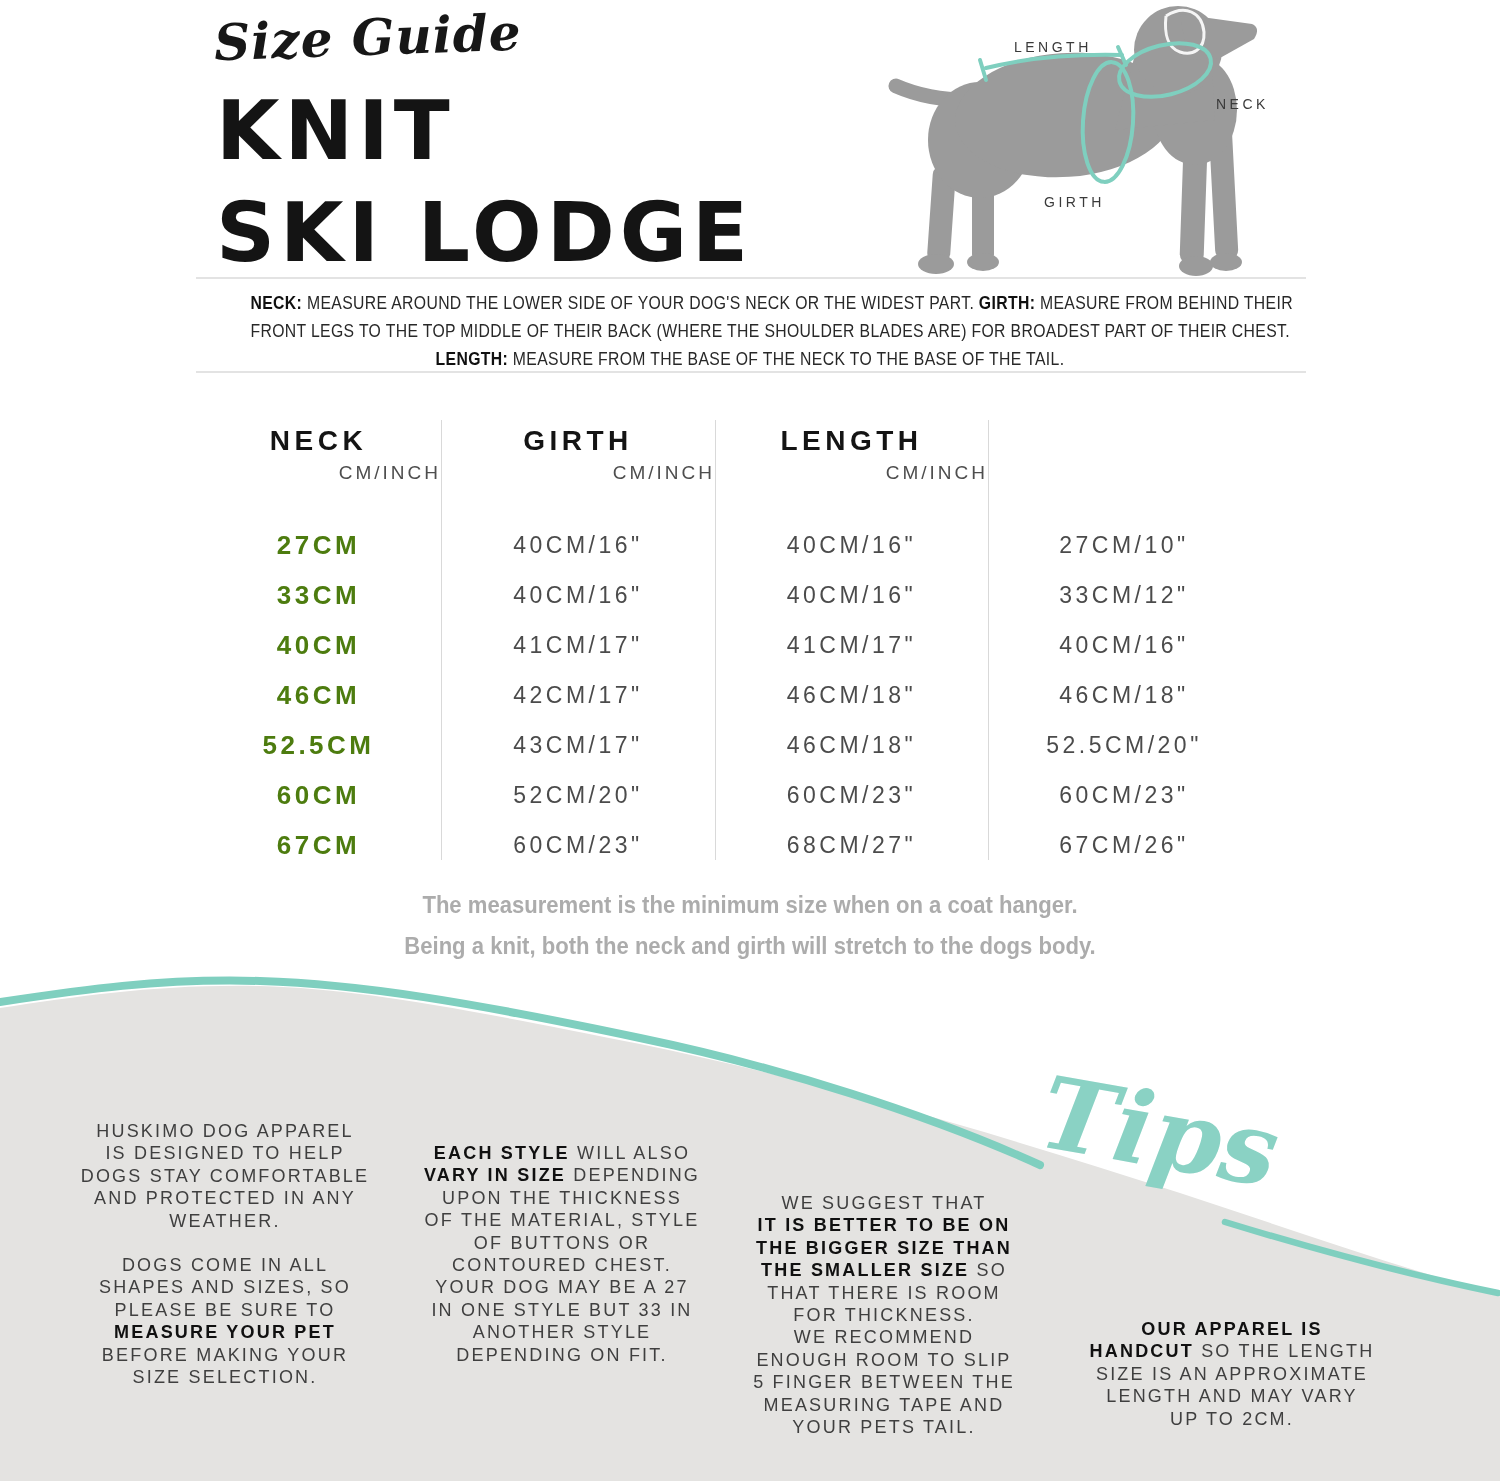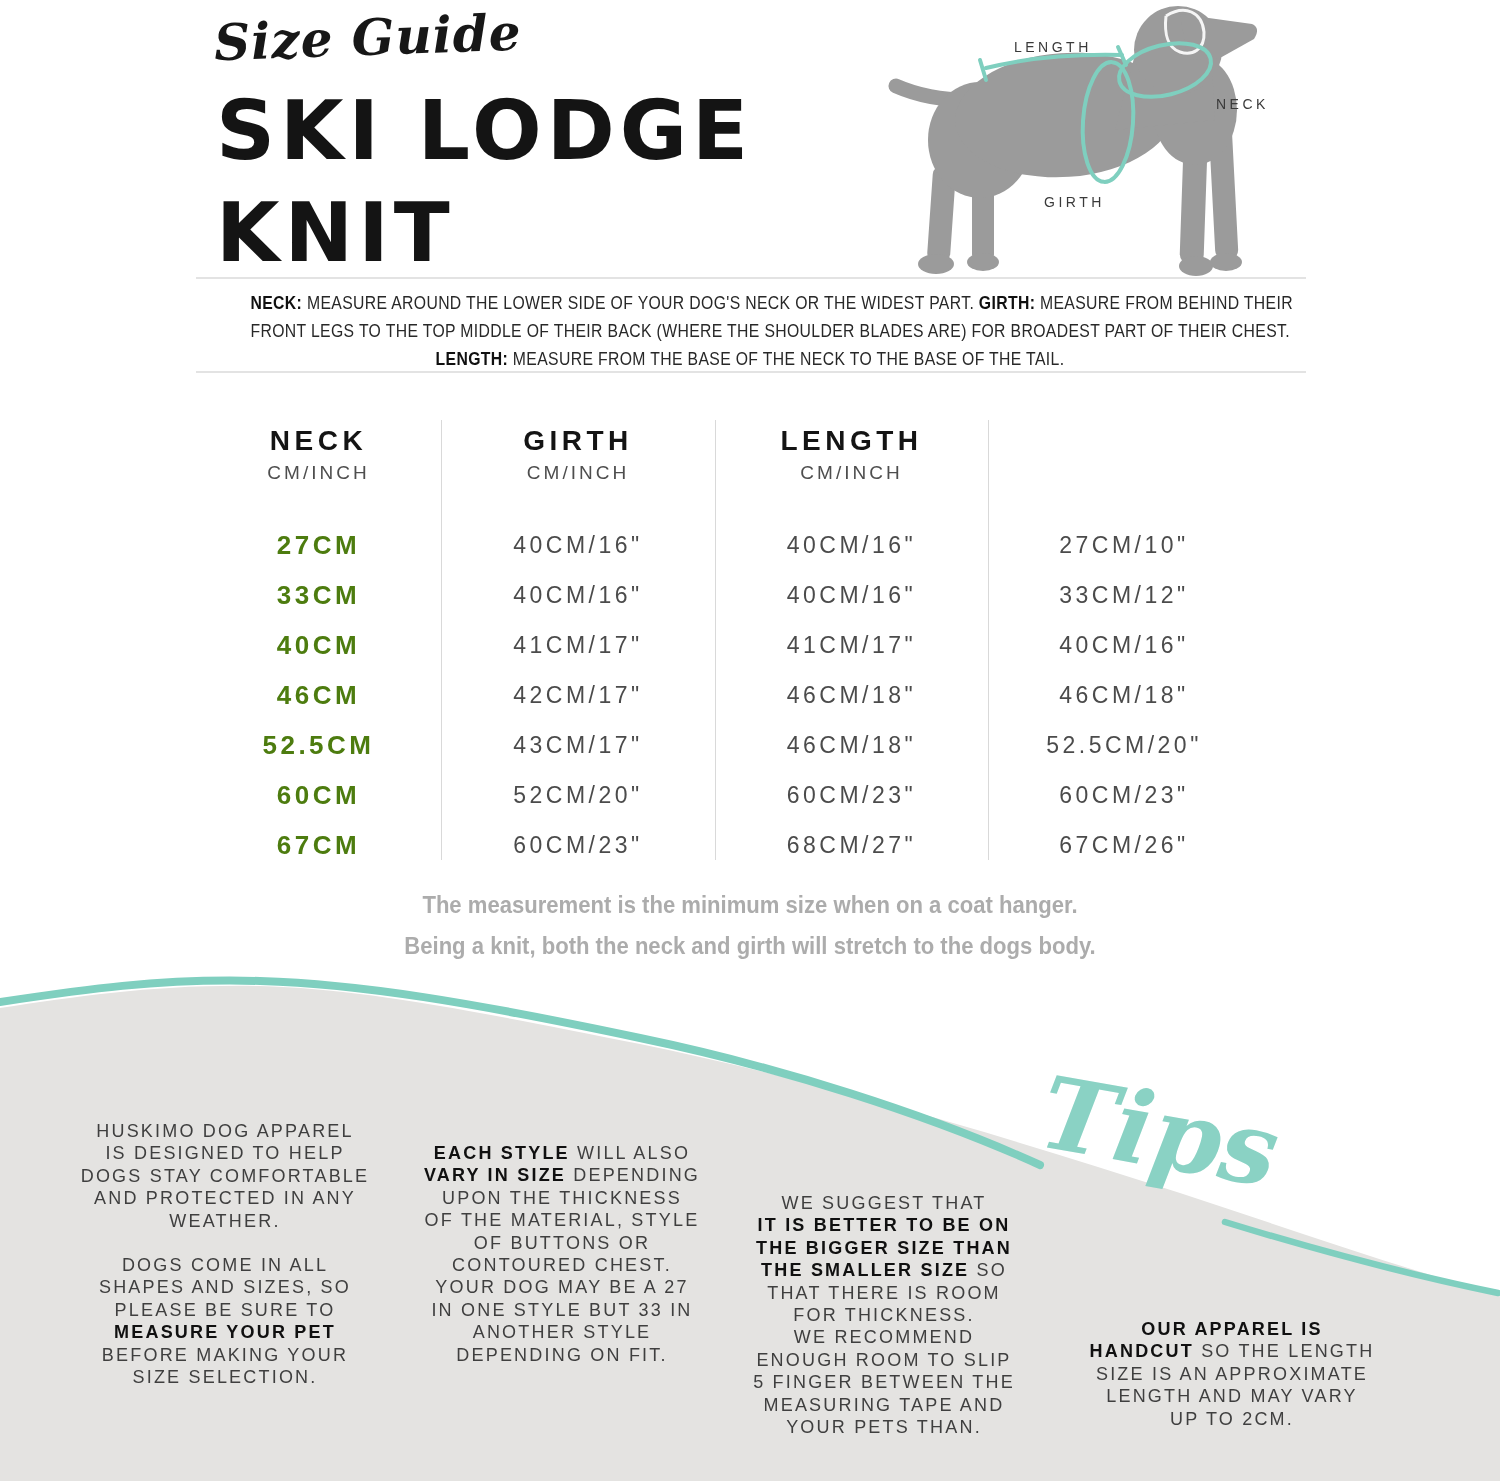--- a/index.html
+++ b/index.html
@@ -36,21 +36,21 @@
     font-size:17.5px;line-height:28px;letter-spacing:0.4px;color:#282828;
     text-align:center;transform:scaleX(0.9);transform-origin:50% 0;
   }
   .instructions .line{white-space:nowrap;}
   .instructions .b,.tipcol .b{font-weight:bold;color:#101010;}
   
   .table-wrap{position:absolute;left:196px;top:424px;width:1064px;}
   .tbl-row{display:grid;grid-template-columns:245px 274px 273px 272px;}
   .tbl-head .cell{text-align:center;}
   .tbl-head .col-label{font-size:28px;font-weight:bold;letter-spacing:4.5px;color:#141414;line-height:34px;}
-  .tbl-head .col-sub{font-size:19px;letter-spacing:3px;color:#4e4e4e;line-height:24px;margin-top:3px;min-height:24px;}
+  .tbl-head .col-sub{font-size:19px;letter-spacing:3px;color:#4e4e4e;line-height:24px;margin-top:3px;min-height:24px;text-align:right;}
   .tbl-head{height:96px;}
   .data-row{height:50px;align-items:center;}
   .size-cell{
     text-align:center;font-weight:bold;font-size:26px;letter-spacing:3.5px;color:#4d7c0f;
   }
   .val-cell{
     text-align:center;font-size:23px;letter-spacing:3.5px;color:#4b4b4b;
   }
   .vline{position:absolute;top:-4px;width:1px;height:440px;background:#d9d9d9;}
   .vline1{left:245px;}
@@ -80,22 +80,22 @@
   .col4{left:1082px;width:300px;top:1318px;}
   .para-gap{height:22px;}
 </style>
 </head>
 <body>
 
 <div class="page">
 
   <div class="script-title">Size Guide</div>
   <div class="main-title">
+    <div>KNIT</div>
     <div>SKI LODGE</div>
-    <div>KNIT</div>
   </div>
 
   <div class="hr hr1"></div>
   <div class="hr hr2"></div>
 
   <svg class="dog-svg" viewBox="0 0 420 290" xmlns="http://www.w3.org/2000/svg">
     <g fill="#9b9b9b" stroke="none">
 
       <path d="M88,100 Q48,100 16,86" fill="none" stroke="#9b9b9b" stroke-width="15" stroke-linecap="round"></path>
 
@@ -251,21 +251,21 @@
       <div class="line"><span>WE SUGGEST THAT</span></div>
       <div class="line"><span class="b">IT IS BETTER TO BE ON</span></div>
       <div class="line"><span class="b">THE BIGGER SIZE THAN</span></div>
       <div class="line"><span class="b">THE SMALLER SIZE</span><span> SO</span></div>
       <div class="line"><span>THAT THERE IS ROOM</span></div>
       <div class="line"><span>FOR THICKNESS.</span></div>
       <div class="line"><span>WE RECOMMEND</span></div>
       <div class="line"><span>ENOUGH ROOM TO SLIP</span></div>
       <div class="line"><span>5 FINGER BETWEEN THE</span></div>
       <div class="line"><span>MEASURING TAPE AND</span></div>
-      <div class="line"><span>YOUR PETS THAN.</span></div>
+      <div class="line"><span>YOUR PETS TAIL.</span></div>
     </div>
   <div class="tipcol col4">
       <div class="line"><span class="b">OUR APPAREL IS</span></div>
       <div class="line"><span class="b">HANDCUT</span><span> SO THE LENGTH</span></div>
       <div class="line"><span>SIZE IS AN APPROXIMATE</span></div>
       <div class="line"><span>LENGTH AND MAY VARY</span></div>
       <div class="line"><span>UP TO 2CM.</span></div>
     </div>
 
 </div>

